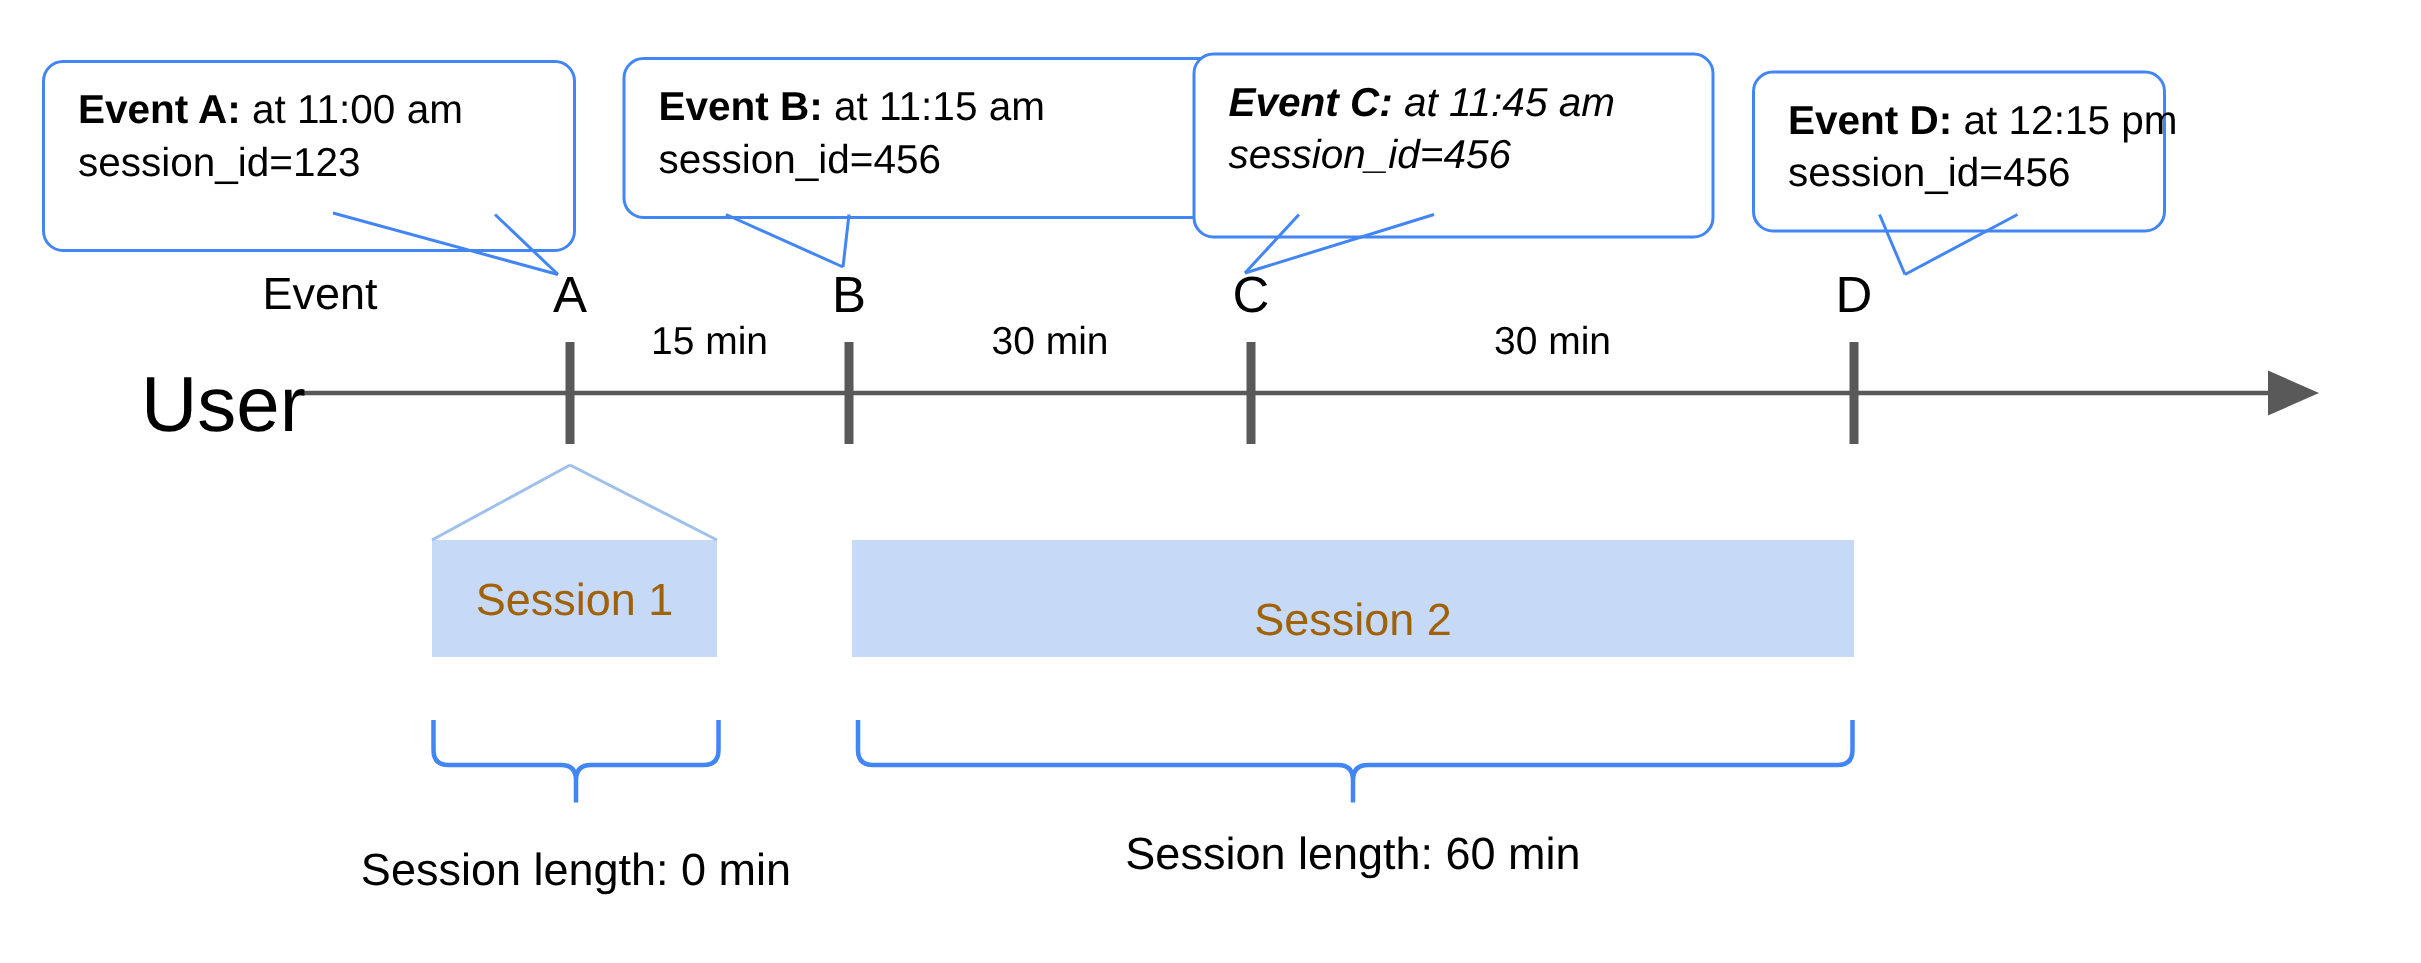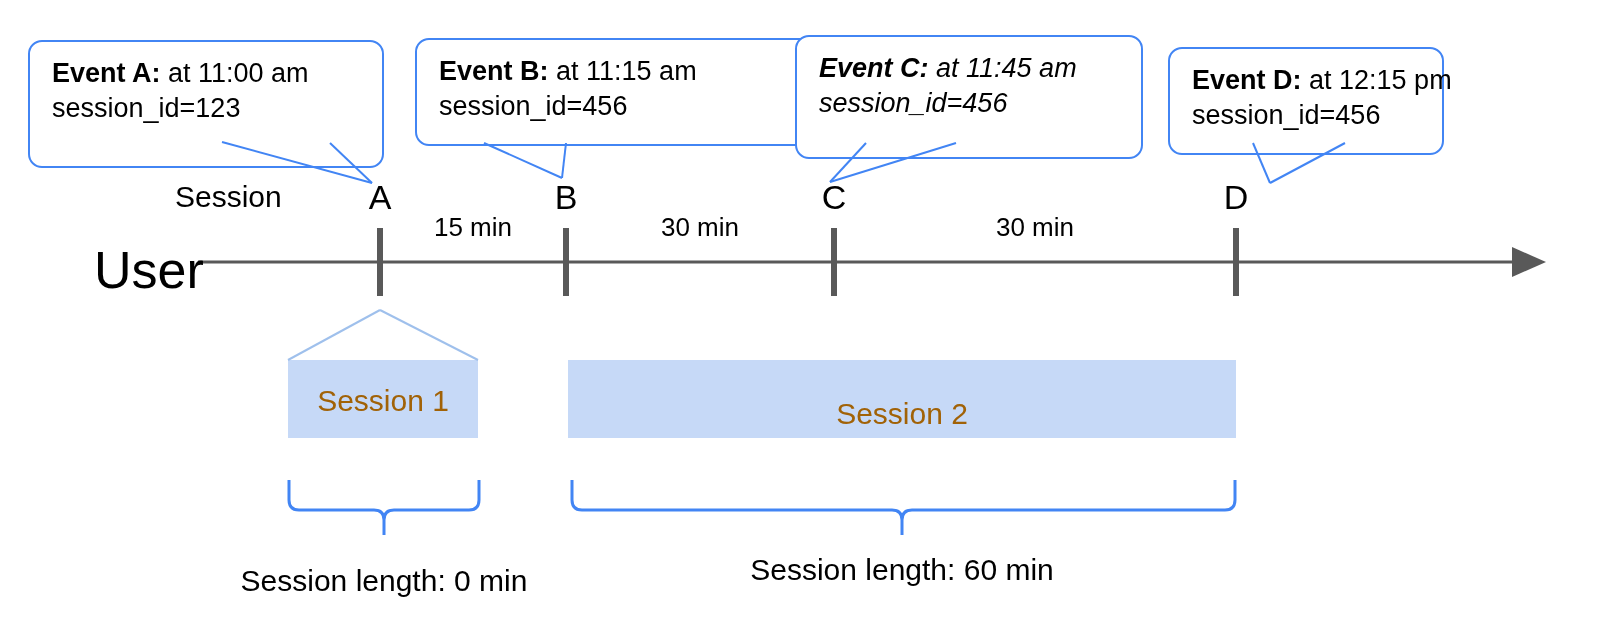--- a/index.html
+++ b/index.html
@@ -181,21 +181,21 @@
       <path d="M 866 143 L 830 182"></path>
       <path d="M 956 143 L 830 182"></path>
     </g>
 
     <g fill="none" stroke="#4285F4" stroke-width="2">
       <path d="M 1253 143 L 1270 183"></path>
       <path d="M 1345 143 L 1270 183"></path>
     </g>
   </svg>
 
-  <div class="lbl lbl-events" style="left:175px; top:180px;">Session</div>
+  <div class="lbl lbl-events" style="left:175px; top:180px;">Event</div>
   <div class="lbl lbl-user" style="left:94px; top:240px;">User</div>
 
   <div class="lbl lbl-tick" style="left:340px; top:178px; width:80px; text-align:center;">A</div>
   <div class="lbl lbl-tick" style="left:526px; top:178px; width:80px; text-align:center;">B</div>
   <div class="lbl lbl-tick" style="left:794px; top:178px; width:80px; text-align:center;">C</div>
   <div class="lbl lbl-tick" style="left:1196px; top:178px; width:80px; text-align:center;">D</div>
 
   <div class="lbl lbl-dur" style="left:393px; top:212px; width:160px; text-align:center;">15 min</div>
   <div class="lbl lbl-dur" style="left:620px; top:212px; width:160px; text-align:center;">30 min</div>
   <div class="lbl lbl-dur" style="left:955px; top:212px; width:160px; text-align:center;">30 min</div>

